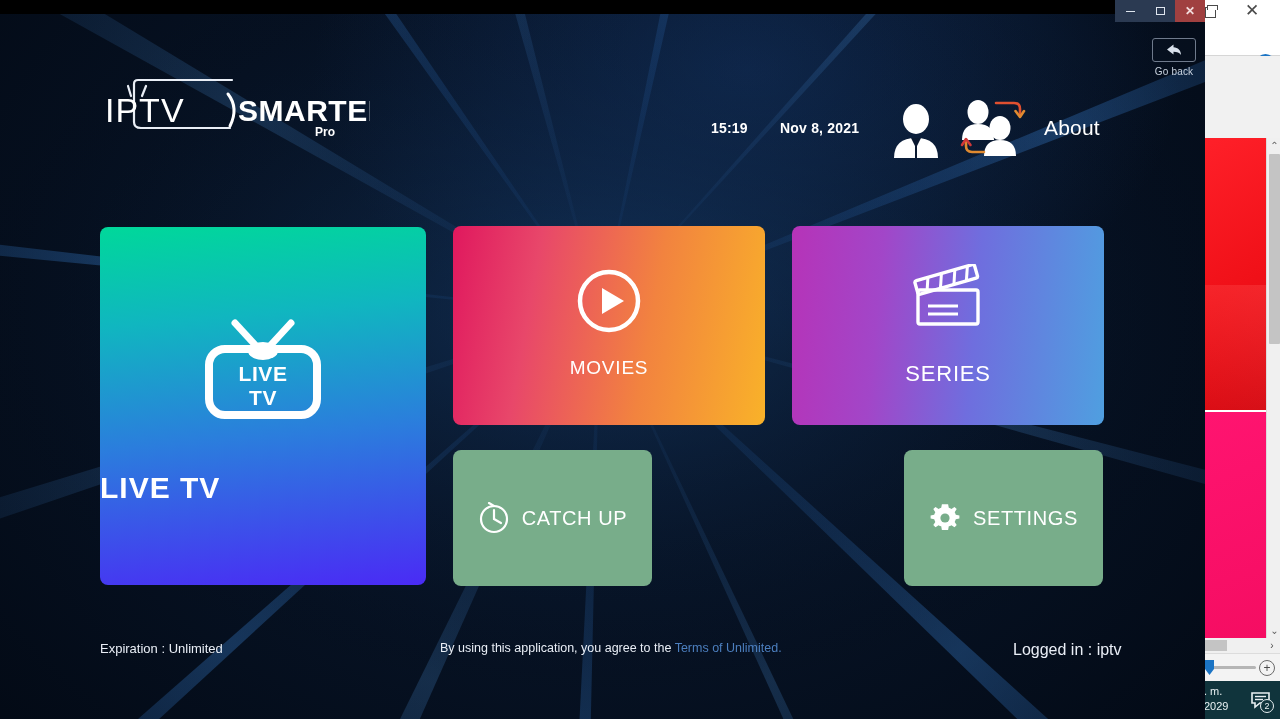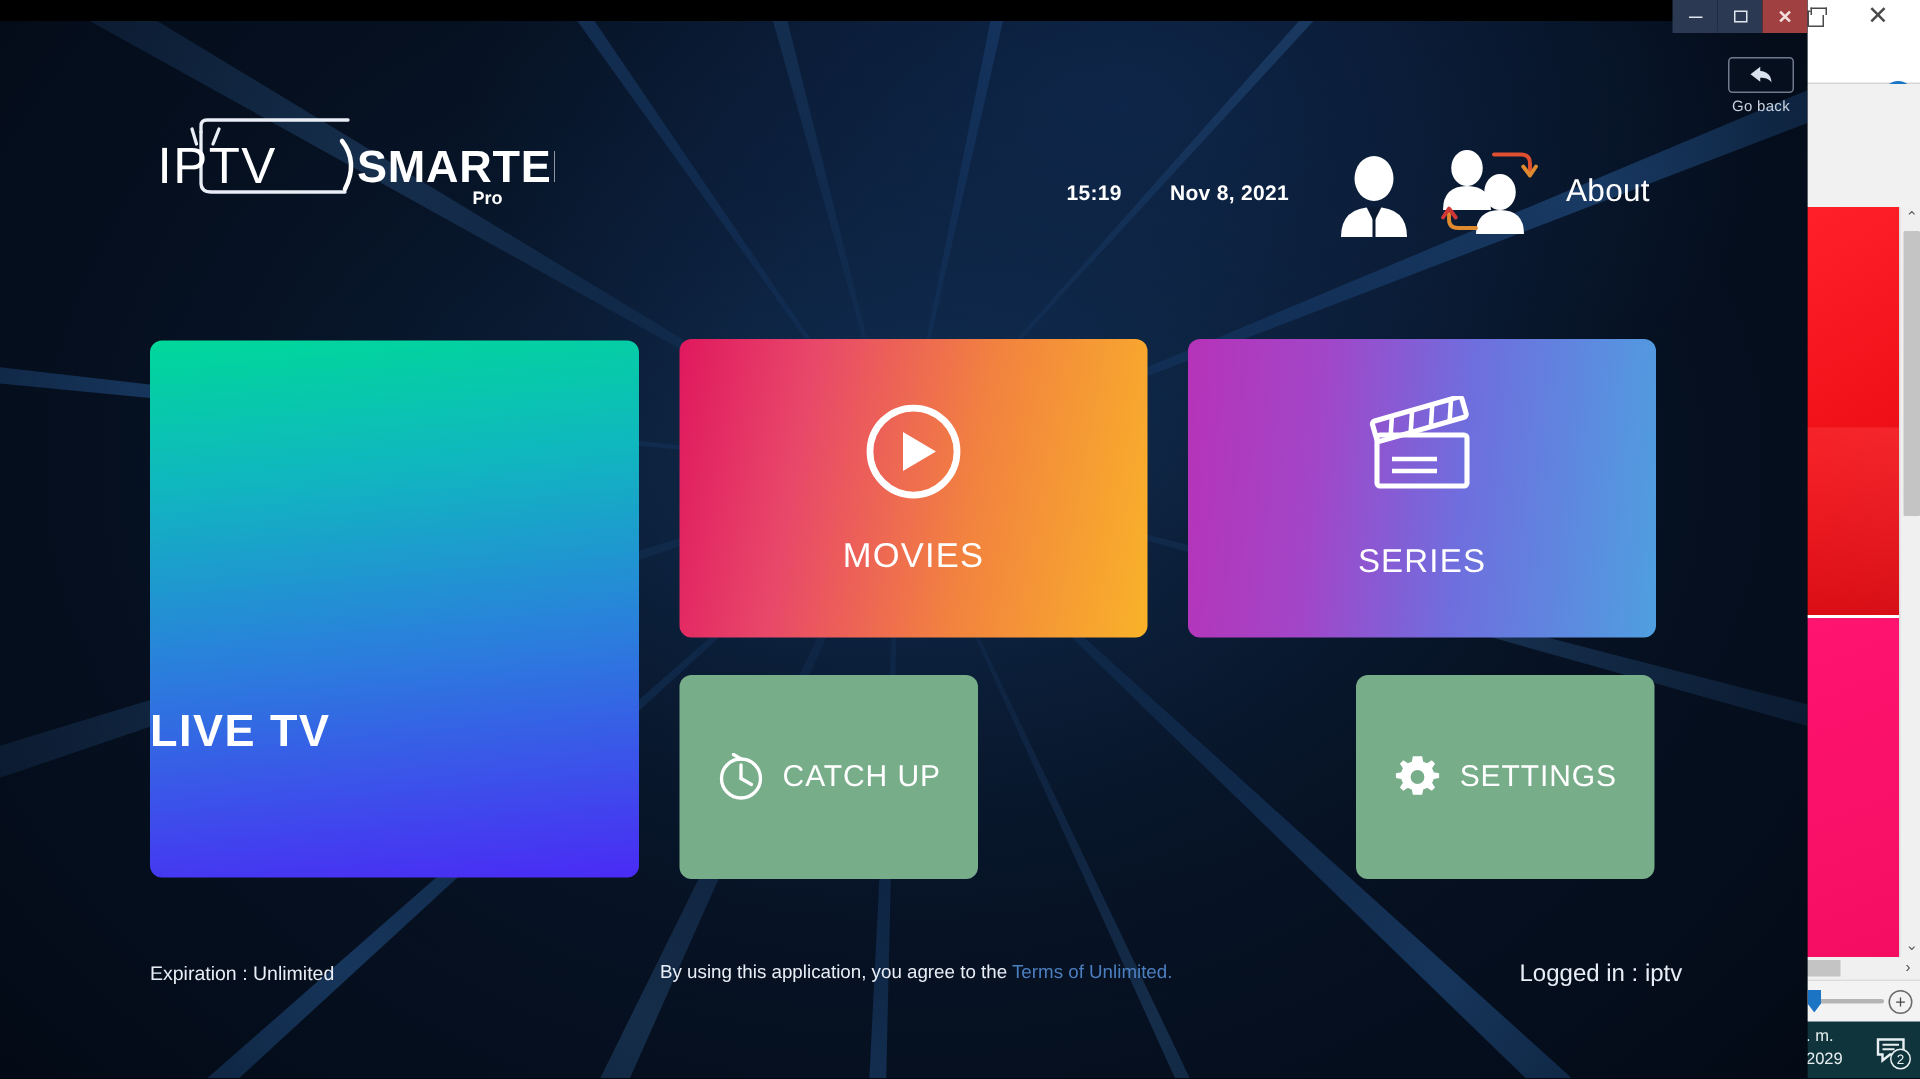--- a/index.html
+++ b/index.html
@@ -219,21 +219,21 @@
     color: #fff; font-size: 30px; font-weight: bold; letter-spacing: 1px;
   }
 
   .tile-movies {
     left: 453px; top: 212px; width: 312px; height: 199px;
     background: linear-gradient(100deg, #e0185e 0%, #e8476a 26%, #f2833f 62%, #f9b229 100%);
   }
   .mv-icon { position: absolute; left: 50%; top: 42px; transform: translateX(-50%); width: 66px; height: 66px; }
   .mv-label {
     position: absolute; left: 0; right: 0; top: 131px; text-align: center;
-    color: #fff; font-size: 23px; letter-spacing: .8px;
+    color: #fff; font-size: 19px; letter-spacing: .8px;
   }
 
   .tile-series {
     left: 792px; top: 212px; width: 312px; height: 199px;
     background: linear-gradient(95deg, #b633b8 0%, #a246c8 28%, #6f6ede 58%, #4f9fe0 100%);
   }
   .sr-icon { position: absolute; left: 50%; top: 38px; transform: translateX(-50%); width: 76px; height: 66px; }
   .sr-label {
     position: absolute; left: 0; right: 0; top: 135px; text-align: center;
     color: #fff; font-size: 22px; letter-spacing: .8px;
@@ -446,20 +446,31 @@
           <path d="M36 5 L54 5 Q60 5 60 11 L60 16" fill="none" stroke="#e05030" stroke-width="2.6" stroke-linecap="round"></path>
           <path d="M55.5 13 L60 19 L64 13" fill="none" stroke="#e08a30" stroke-width="2.6" stroke-linecap="round" stroke-linejoin="round"></path>
           <path d="M24 54 L12 54 Q6 54 6 48 L6 43" fill="none" stroke="#e08a30" stroke-width="2.6" stroke-linecap="round"></path>
           <path d="M2 47 L6 41 L10.5 47" fill="none" stroke="#d03838" stroke-width="2.6" stroke-linecap="round" stroke-linejoin="round"></path>
         </svg>
       </div>
 
       <div class="hdr-about">About</div>
 
       <div class="tile tile-livetv">
+        <div class="lt-icon">
+          <svg width="132" height="110" viewBox="0 0 132 110">
+
+            <line x1="38" y1="8" x2="60" y2="32" stroke="#ffffff" stroke-width="7" stroke-linecap="round"></line>
+            <line x1="94" y1="8" x2="72" y2="32" stroke="#ffffff" stroke-width="7" stroke-linecap="round"></line>
+            <ellipse cx="66" cy="36" rx="15" ry="9" fill="#ffffff"></ellipse>
+            <rect x="12" y="34" width="108" height="66" rx="16" ry="16" fill="none" stroke="#ffffff" stroke-width="8"></rect>
+            <text x="66" y="66" text-anchor="middle" font-family="&quot;Liberation Sans&quot;, sans-serif" font-size="21" font-weight="bold" fill="#ffffff" letter-spacing="0.6">LIVE</text>
+            <text x="66" y="90" text-anchor="middle" font-family="&quot;Liberation Sans&quot;, sans-serif" font-size="21" font-weight="bold" fill="#ffffff" letter-spacing="0.6">TV</text>
+          </svg>
+        </div>
         <div class="lt-label">LIVE TV</div>
       </div>
 
       <div class="tile tile-movies">
         <div class="mv-icon">
           <svg width="66" height="66" viewBox="0 0 66 66">
             <circle cx="33" cy="33" r="29" fill="none" stroke="#ffffff" stroke-width="4.5"></circle>
             <path d="M26 20 L48 33 L26 46 Z" fill="#ffffff"></path>
           </svg>
         </div>

